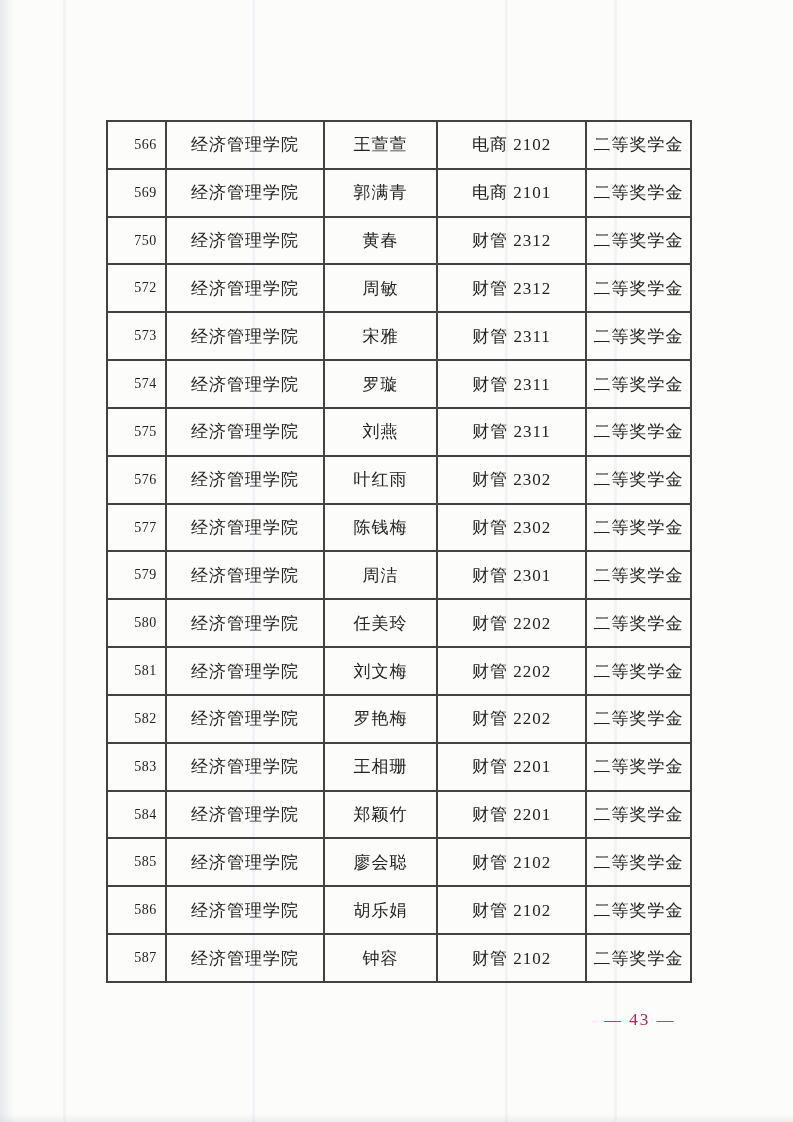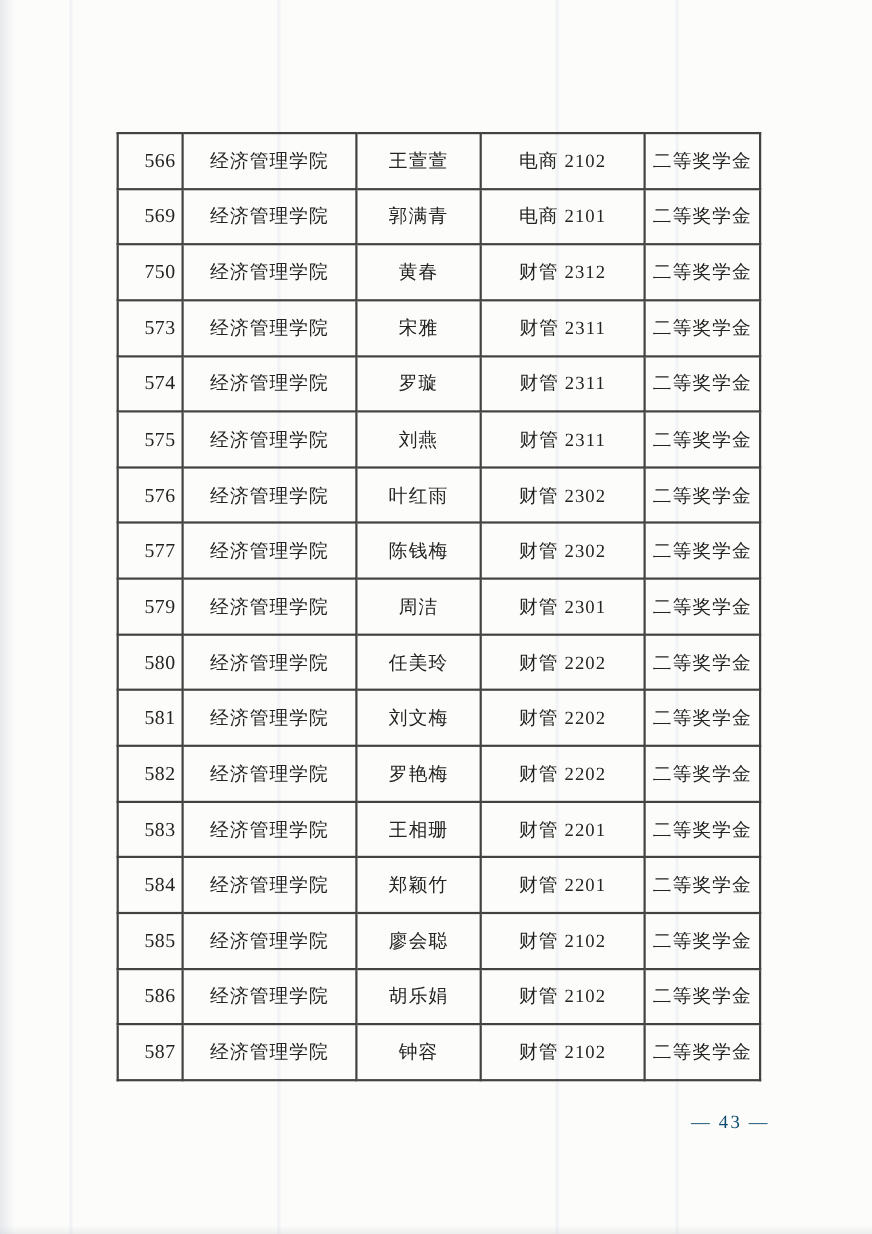--- a/index.html
+++ b/index.html
@@ -55,32 +55,31 @@
     text-align: center;
     vertical-align: middle;
     font-size: 17px;
     letter-spacing: 1px;
     padding: 0;
     white-space: nowrap;
     overflow: hidden;
   }
   table.scholarship td.c-no {
     letter-spacing: 0.5px;
-    font-size: 18px;
+    font-size: 14px;
     padding-left: 18px;
   }
   .page-footer {
     position: absolute;
     left: 604px;
     top: 1010px;
     width: 120px;
-    text-align: center;
     font-size: 17px;
     letter-spacing: 2px;
-    color: #0c4a6e;
+    color: #be185d;
   }
 </style>
 </head>
 <body>
 
 <div class="page">
   <div class="edge-left"></div>
   <div class="edge-bottom"></div>
   <div class="streak s1"></div>
   <div class="streak s2"></div>
@@ -111,20 +110,27 @@
     <td class="c-award">二等奖学金</td>
   </tr>
         <tr>
     <td class="c-no">750</td>
     <td class="c-college">经济管理学院</td>
     <td class="c-name">黄春</td>
     <td class="c-class">财管 2312</td>
     <td class="c-award">二等奖学金</td>
   </tr>
         <tr>
+    <td class="c-no">572</td>
+    <td class="c-college">经济管理学院</td>
+    <td class="c-name">周敏</td>
+    <td class="c-class">财管 2312</td>
+    <td class="c-award">二等奖学金</td>
+  </tr>
+        <tr>
     <td class="c-no">573</td>
     <td class="c-college">经济管理学院</td>
     <td class="c-name">宋雅</td>
     <td class="c-class">财管 2311</td>
     <td class="c-award">二等奖学金</td>
   </tr>
         <tr>
     <td class="c-no">574</td>
     <td class="c-college">经济管理学院</td>
     <td class="c-name">罗璇</td>

